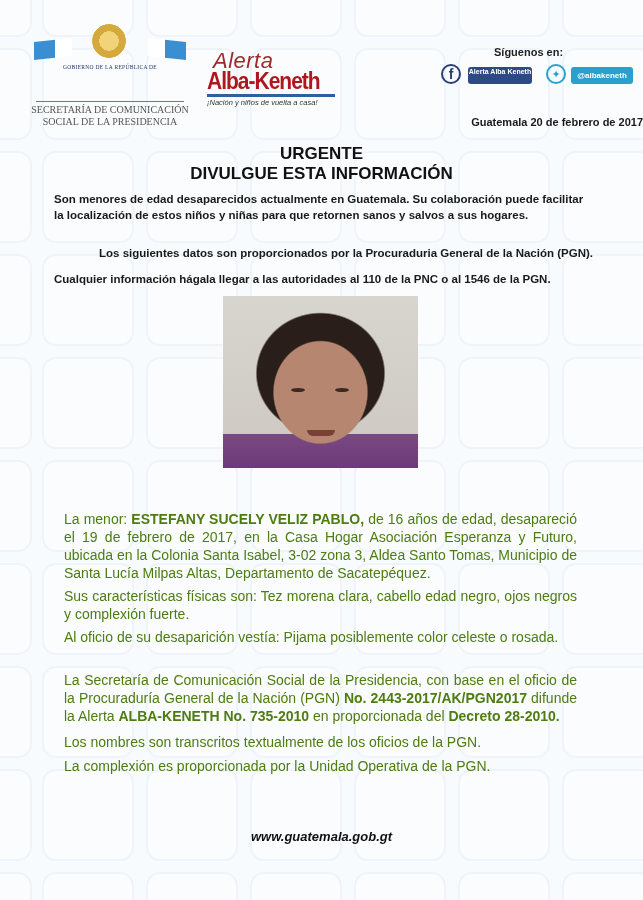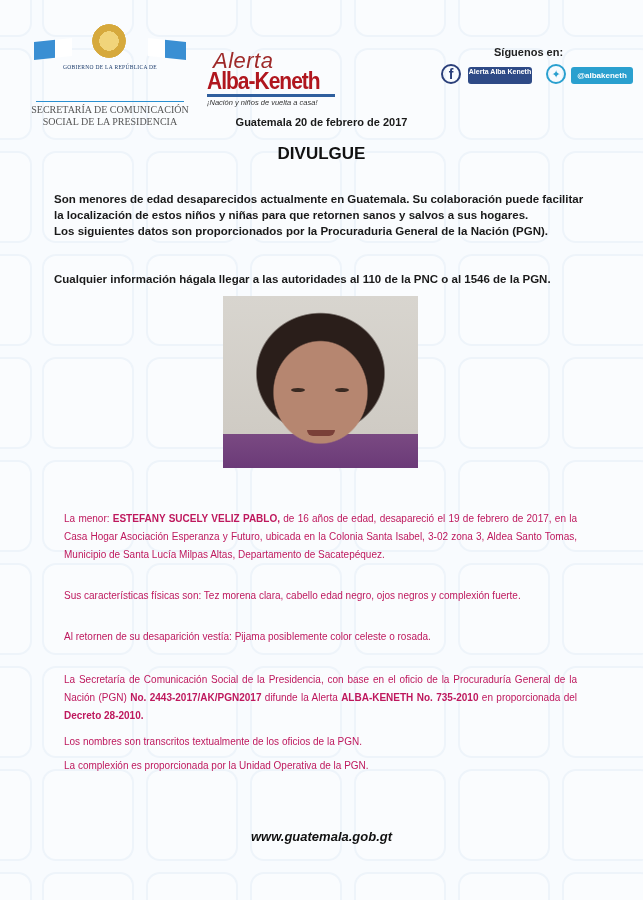--- a/index.html
+++ b/index.html
@@ -47,39 +47,39 @@
   .ak-tag { position:absolute; left:2px; top:50px; font-style:italic; font-size:7.5px; color:#333; }
 
   
   .social { left:436px; top:46px; width:210px; height:48px; }
   .follow { position:absolute; left:58px; top:0; font-weight:bold; font-size:11px; color:#222; }
   .fb-icon { position:absolute; left:5px; top:18px; width:20px; height:20px; border:2px solid #2a3f7a; border-radius:50%; box-sizing:border-box; color:#2a3f7a; font-weight:bold; font-size:14px; text-align:center; line-height:17px; }
   .fb-btn { position:absolute; left:32px; top:21px; width:64px; height:17px; background:#2e4a86; border-radius:3px; color:#fff; font-weight:bold; font-size:7px; text-align:center; line-height:7.5px; padding-top:1px; box-sizing:border-box; }
   .tw-icon { position:absolute; left:110px; top:18px; width:20px; height:20px; border:2px solid #2aa0cf; border-radius:50%; box-sizing:border-box; color:#2aa0cf; font-size:11px; text-align:center; line-height:16px; }
   .tw-btn { position:absolute; left:135px; top:21px; width:62px; height:17px; background:#2aa0cf; border-radius:3px; color:#fff; font-weight:bold; font-size:8px; text-align:center; line-height:17px; }
 
-  .date { left:0; top:116px; width:643px; text-align:center; font-weight:bold; font-size:11px; }
+  .date { left:0; top:116px; width:643px; text-align:right; font-weight:bold; font-size:11px; }
   .headline { left:0; top:144px; width:643px; text-align:center; font-weight:bold; font-size:17px; line-height:20px; color:#111; }
 
   .intro { left:54px; width:540px; font-weight:bold; font-size:11.5px; line-height:16px; color:#1a1a1a; }
   .intro1 { top:191px; }
-  .intro2 { top:223px; }
+  .intro2 { top:245px;margin-left:45px; }
   .intro3 { top:271px; }
 
   .photo {
     left:223px; top:296px; width:195px; height:172px;
     background:
       radial-gradient(ellipse 34% 42% at 50% 56%, #b68670 0 70%, transparent 72%),
       radial-gradient(ellipse 45% 48% at 50% 45%, #2a1e1a 0 72%, transparent 74%),
       linear-gradient(180deg,#d8d5cf 0%, #cfcbc4 80%, #7a4a82 80%, #6b3a78 100%);
   }
   .photo-eye { position:absolute; width:14px; height:4px; background:#3a2a22; border-radius:50%; top:92px; }
   .photo-smile { position:absolute; left:84px; top:134px; width:28px; height:6px; border-radius:0 0 10px 10px; background:#7a4038; }
 
-  .body-text { left:64px; width:513px; font-size:10px; line-height:18px; color:#be185d; text-align:justify; }
+  .body-text { left:64px; width:513px; font-size:14px; line-height:18px; color:#4d7c0f; text-align:justify; }
   .body-text b { font-weight:bold; }
   .p1 { top:510px; }
   .p2 { top:587px; }
   .p3 { top:628px; }
   .p4 { top:671px; }
   .p5 { top:733px; }
   .p6 { top:757px; }
 
   .website { left:0; top:829px; width:643px; text-align:center; font-weight:bold; font-style:italic; font-size:13px; color:#111; }
 </style>
@@ -180,36 +180,37 @@
   <div class="follow">Síguenos en:</div>
   <div class="fb-icon">f</div>
   <div class="fb-btn">Alerta Alba Keneth</div>
   <div class="tw-icon">✦</div>
   <div class="tw-btn">@albakeneth</div>
 </div>
 
 <div class="abs date">Guatemala 20 de febrero de 2017</div>
 
 <div class="abs headline">
-  <div>DIVULGUE</div>
+  <div>URGENTE</div>
+  <div>DIVULGUE ESTA INFORMACIÓN</div>
 </div>
 
 <div class="abs intro intro1">Son menores de edad desaparecidos actualmente en Guatemala. Su colaboración puede facilitar la localización de estos niños y niñas para que retornen sanos y salvos a sus hogares.</div>
 <div class="abs intro intro2">Los siguientes datos son proporcionados por la Procuraduria General de la Nación (PGN).</div>
 <div class="abs intro intro3">Cualquier información hágala llegar a las autoridades al 110 de la PNC o al 1546 de la PGN.</div>
 
 <div class="abs photo" title="Fotografía de la menor">
   <div class="photo-eye" style="left:68px"></div>
   <div class="photo-eye" style="left:112px"></div>
   <div class="photo-smile"></div>
 </div>
 
 <div class="abs body-text p1"><span>La menor: </span><b>ESTEFANY SUCELY VELIZ PABLO,</b><span> de 16 años de edad, desapareció el 19 de febrero de 2017, en la Casa Hogar Asociación Esperanza y Futuro, ubicada en la Colonia Santa Isabel, 3-02 zona 3, Aldea Santo Tomas, Municipio de Santa Lucía Milpas Altas, Departamento de Sacatepéquez.</span></div>
 
 <div class="abs body-text p2">Sus características físicas son: Tez morena clara, cabello edad negro, ojos negros y complexión fuerte.</div>
-<div class="abs body-text p3">Al retornen de su desaparición vestía: Pijama posiblemente color celeste o rosada.</div>
+<div class="abs body-text p3">Al oficio de su desaparición vestía: Pijama posiblemente color celeste o rosada.</div>
 
 <div class="abs body-text p4"><span>La Secretaría de Comunicación Social de la Presidencia, con base en el oficio de la Procuraduría General de la Nación (PGN) </span><b>No. 2443-2017/AK/PGN2017</b><span> difunde la Alerta </span><b>ALBA-KENETH No. 735-2010</b><span> en proporcionada del </span><b>Decreto 28-2010.</b></div>
 
 <div class="abs body-text p5">Los nombres son transcritos textualmente de los oficios de la PGN.</div>
 <div class="abs body-text p6">La complexión es proporcionada por la Unidad Operativa de la PGN.</div>
 
 <div class="abs website">www.guatemala.gob.gt</div>
 
 </body></html>

